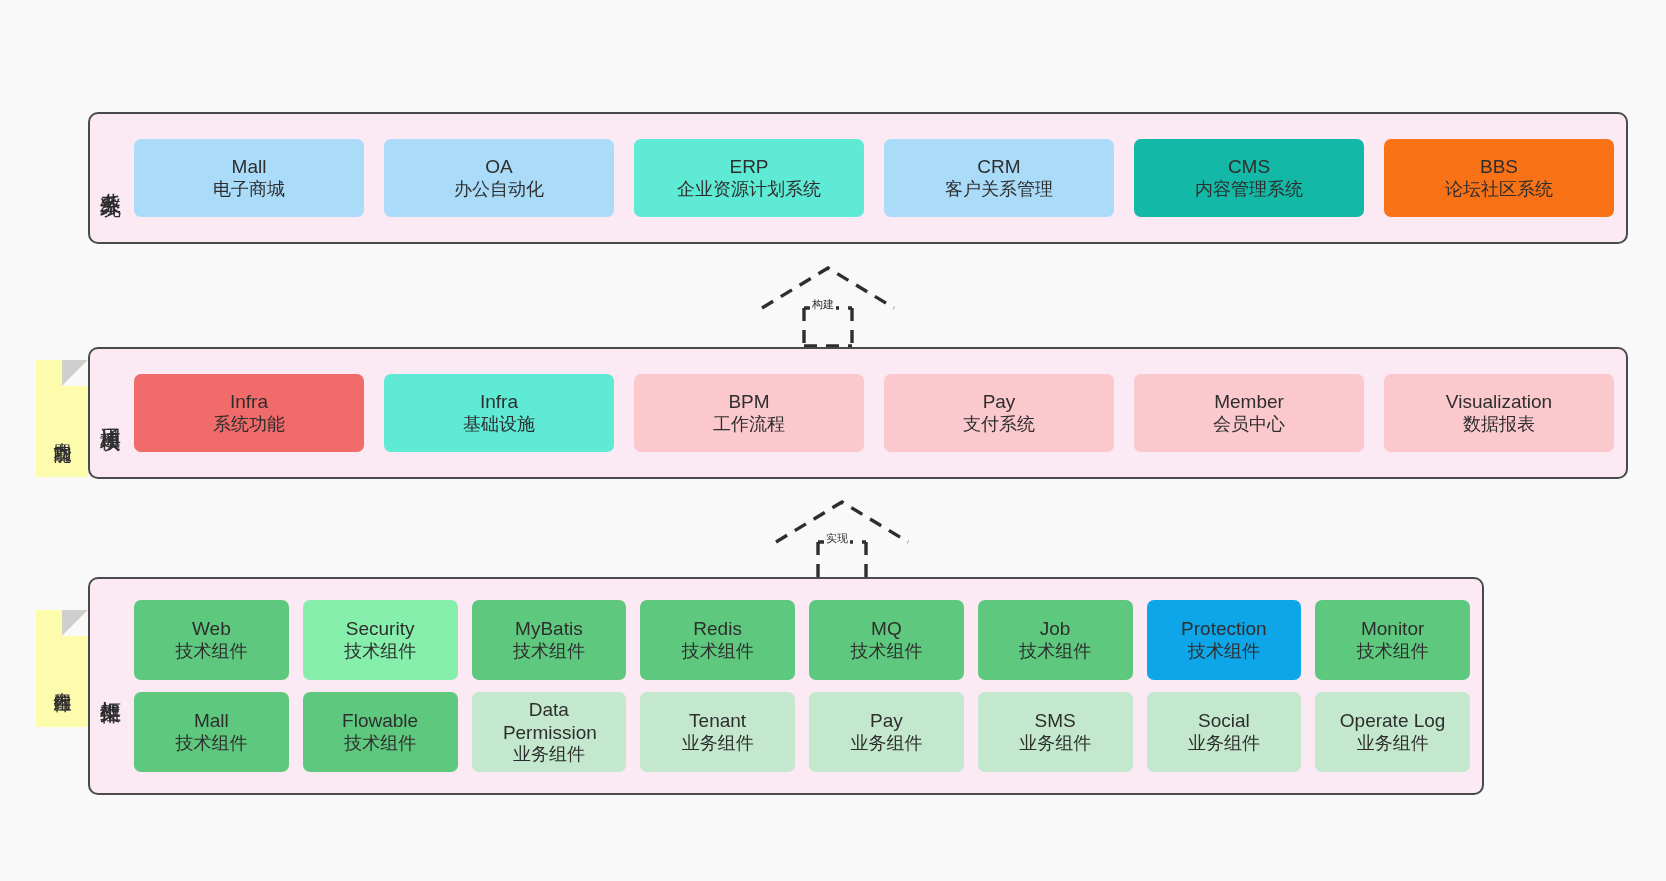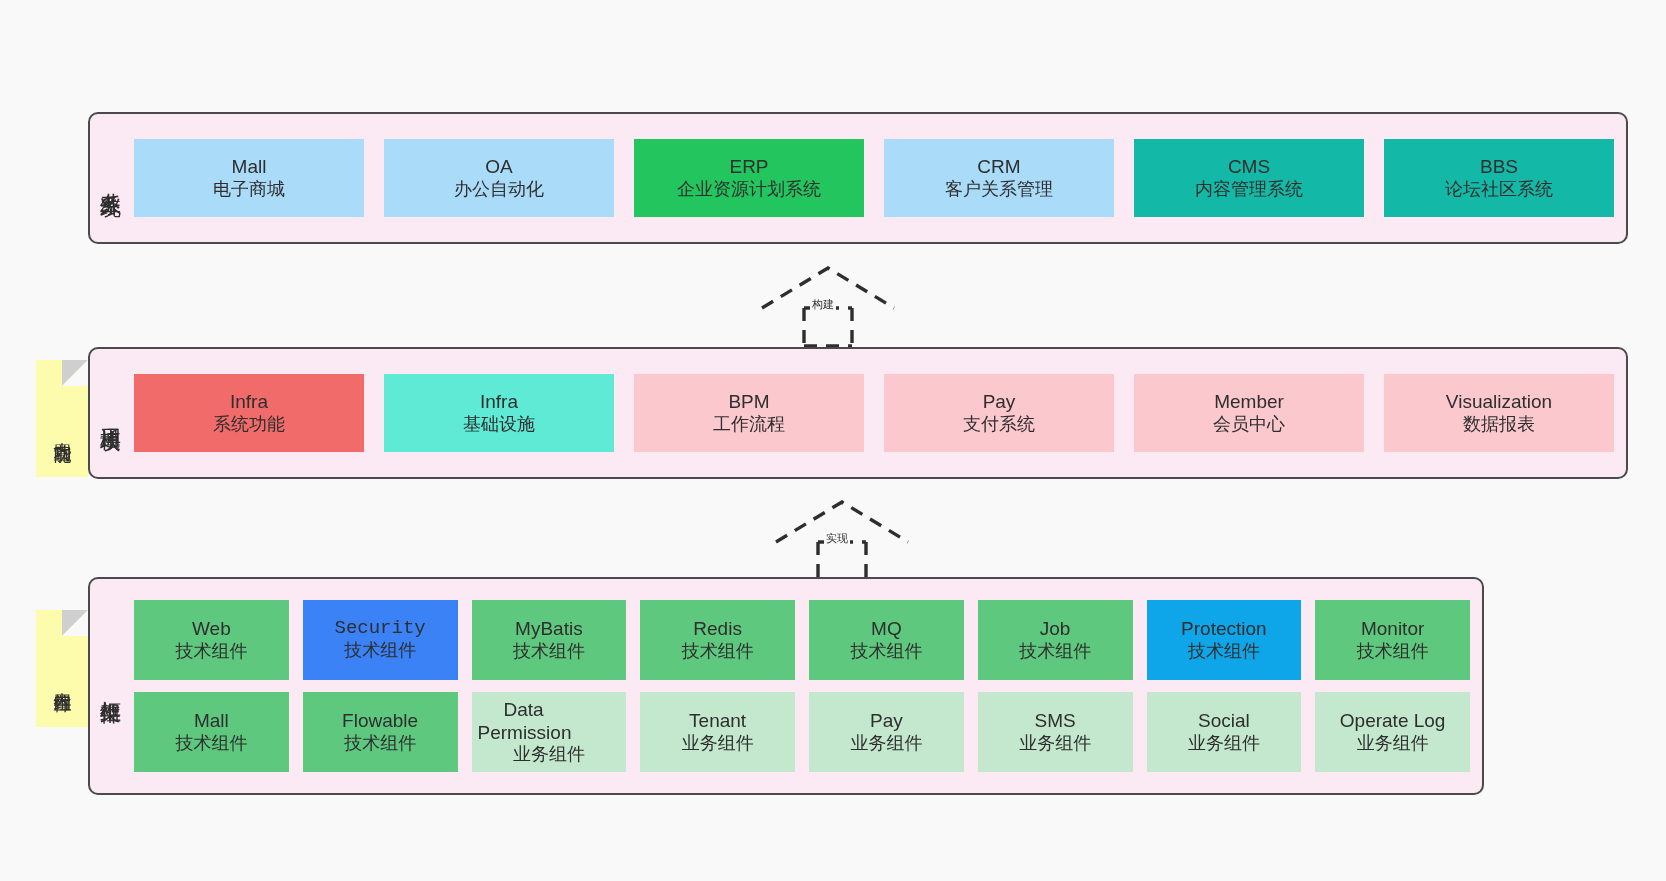--- a/index.html
+++ b/index.html
@@ -47,23 +47,24 @@
     gap:12px;
     padding:0 12px 0 4px;
   }
   .row{
     display:flex;
     gap:20px;
     align-items:stretch;
   }
   .cell{
     flex:1 1 0;
-    border-radius:0;
+    border-radius:7px;
     display:flex;
     flex-direction:column;
+    align-items:center;
     justify-content:center;
     text-align:center;
     line-height:1.22;
     box-sizing:border-box;
     padding:4px 6px;
     color:#2e2e2e;
   }
   .cell .en{font-size:19px;}
   .cell .cn{font-size:18px;}
 
@@ -127,33 +128,33 @@
     <div class="layer-body">
       <div class="row" style="height:78px;">
         <div class="cell" style="background: rgb(170, 220, 250);">
           <span class="en">Mall</span>
           <span class="cn">电子商城</span>
         </div>
         <div class="cell" style="background: rgb(170, 220, 250);">
           <span class="en">OA</span>
           <span class="cn">办公自动化</span>
         </div>
-        <div class="cell" style="background: #22c55e;">
+        <div class="cell" style="background: #5eead4;">
           <span class="en">ERP</span>
           <span class="cn">企业资源计划系统</span>
         </div>
         <div class="cell" style="background: rgb(170, 220, 250);">
           <span class="en">CRM</span>
           <span class="cn">客户关系管理</span>
         </div>
         <div class="cell" style="background: #14b8a6;">
           <span class="en">CMS</span>
           <span class="cn">内容管理系统</span>
         </div>
-        <div class="cell" style="background: #14b8a6;">
+        <div class="cell" style="background: #f97316;">
           <span class="en">BBS</span>
           <span class="cn">论坛社区系统</span>
         </div>
       </div>
     </div>
   </div>
 
   <div class="arrow" style="left:758px;top:262px;width:146px;height:86px;">
     <svg width="146" height="86" viewBox="0 0 146 86">
       <polyline points="4,46 70,6 136,46" fill="none" stroke="#2e2e2e" stroke-width="3.4" stroke-dasharray="13,9" stroke-linecap="butt"></polyline>
@@ -220,21 +221,21 @@
 
   <div class="layer" id="layer-2" style="left: 88px; top: 577px; width: 1396px; height: 218px; background: rgb(251, 234, 244); border-color: rgb(74, 74, 74);">
     <div class="layer-title">框架组件</div>
     <div class="layer-body">
 
       <div class="row" style="height:80px;gap:14px;">
         <div class="cell" style="background: rgb(94, 201, 126);">
           <span class="en">Web</span>
           <span class="cn">技术组件</span>
         </div>
-        <div class="cell" style="background: #3b82f6; font-family: Liberation Mono, monospace;">
+        <div class="cell" style="background: #86efac;">
           <span class="en">Security</span>
           <span class="cn">技术组件</span>
         </div>
         <div class="cell" style="background: rgb(94, 201, 126);">
           <span class="en">MyBatis</span>
           <span class="cn">技术组件</span>
         </div>
         <div class="cell" style="background: rgb(94, 201, 126);">
           <span class="en">Redis</span>
           <span class="cn">技术组件</span>

